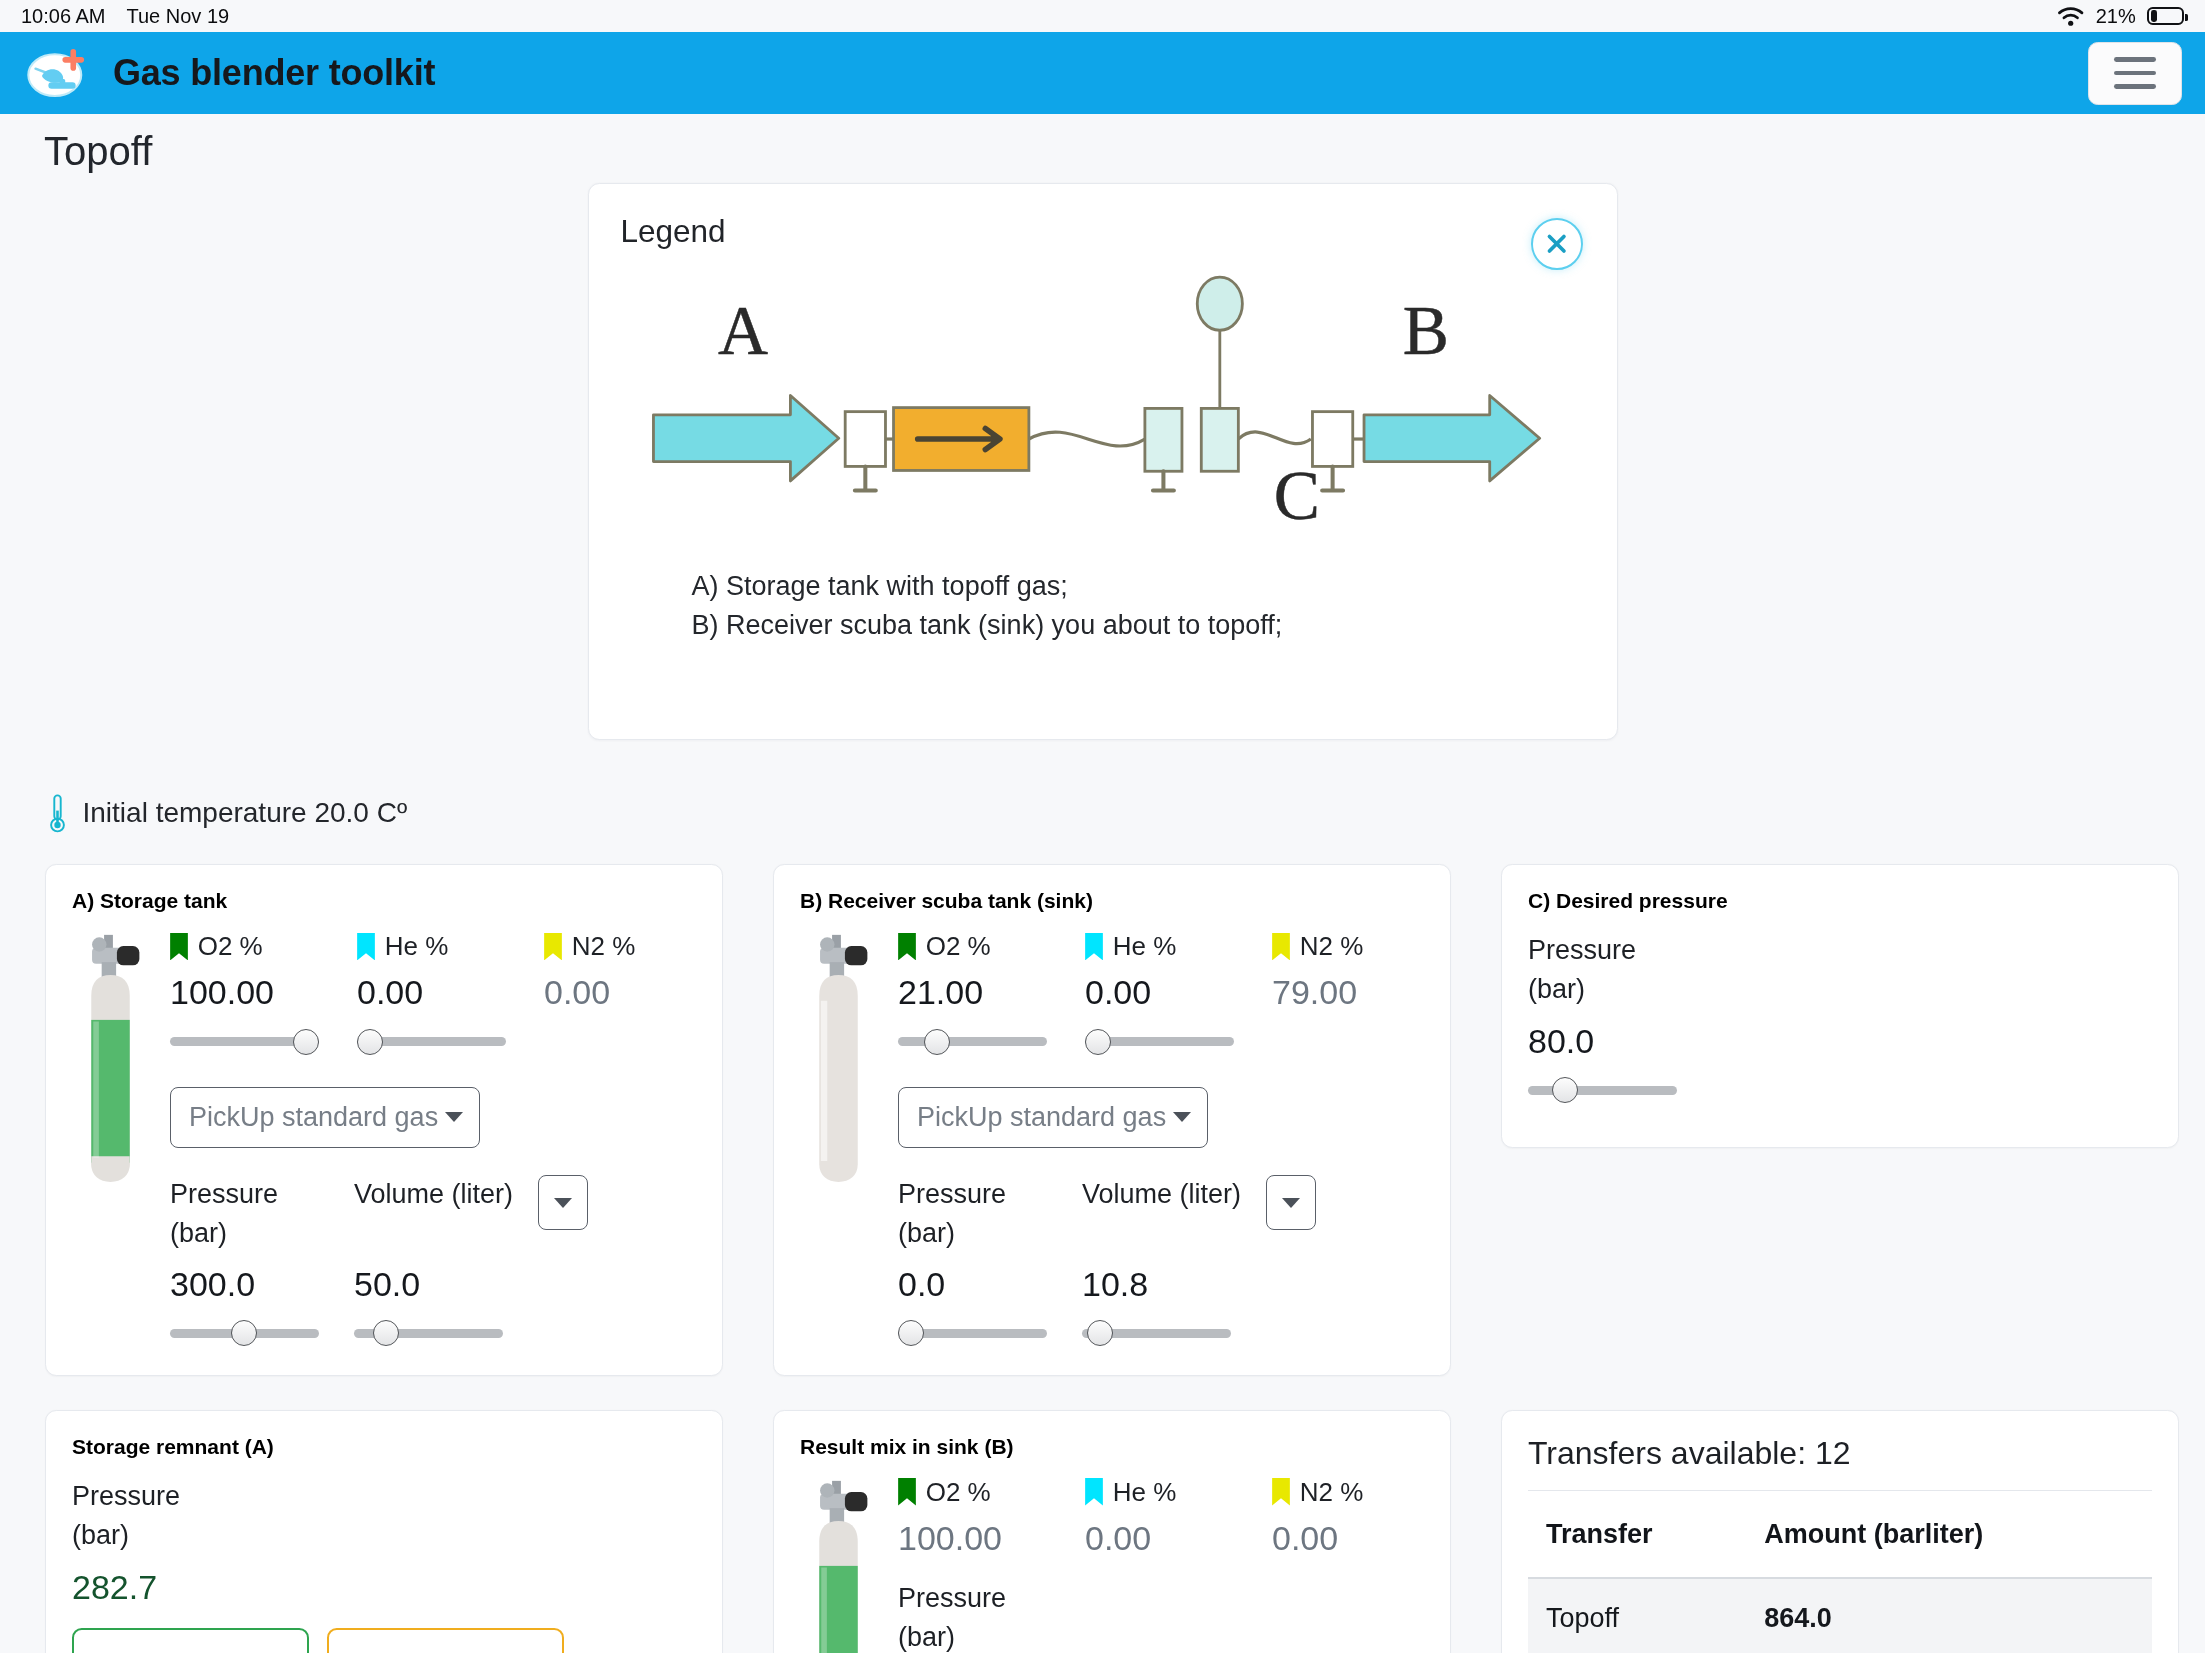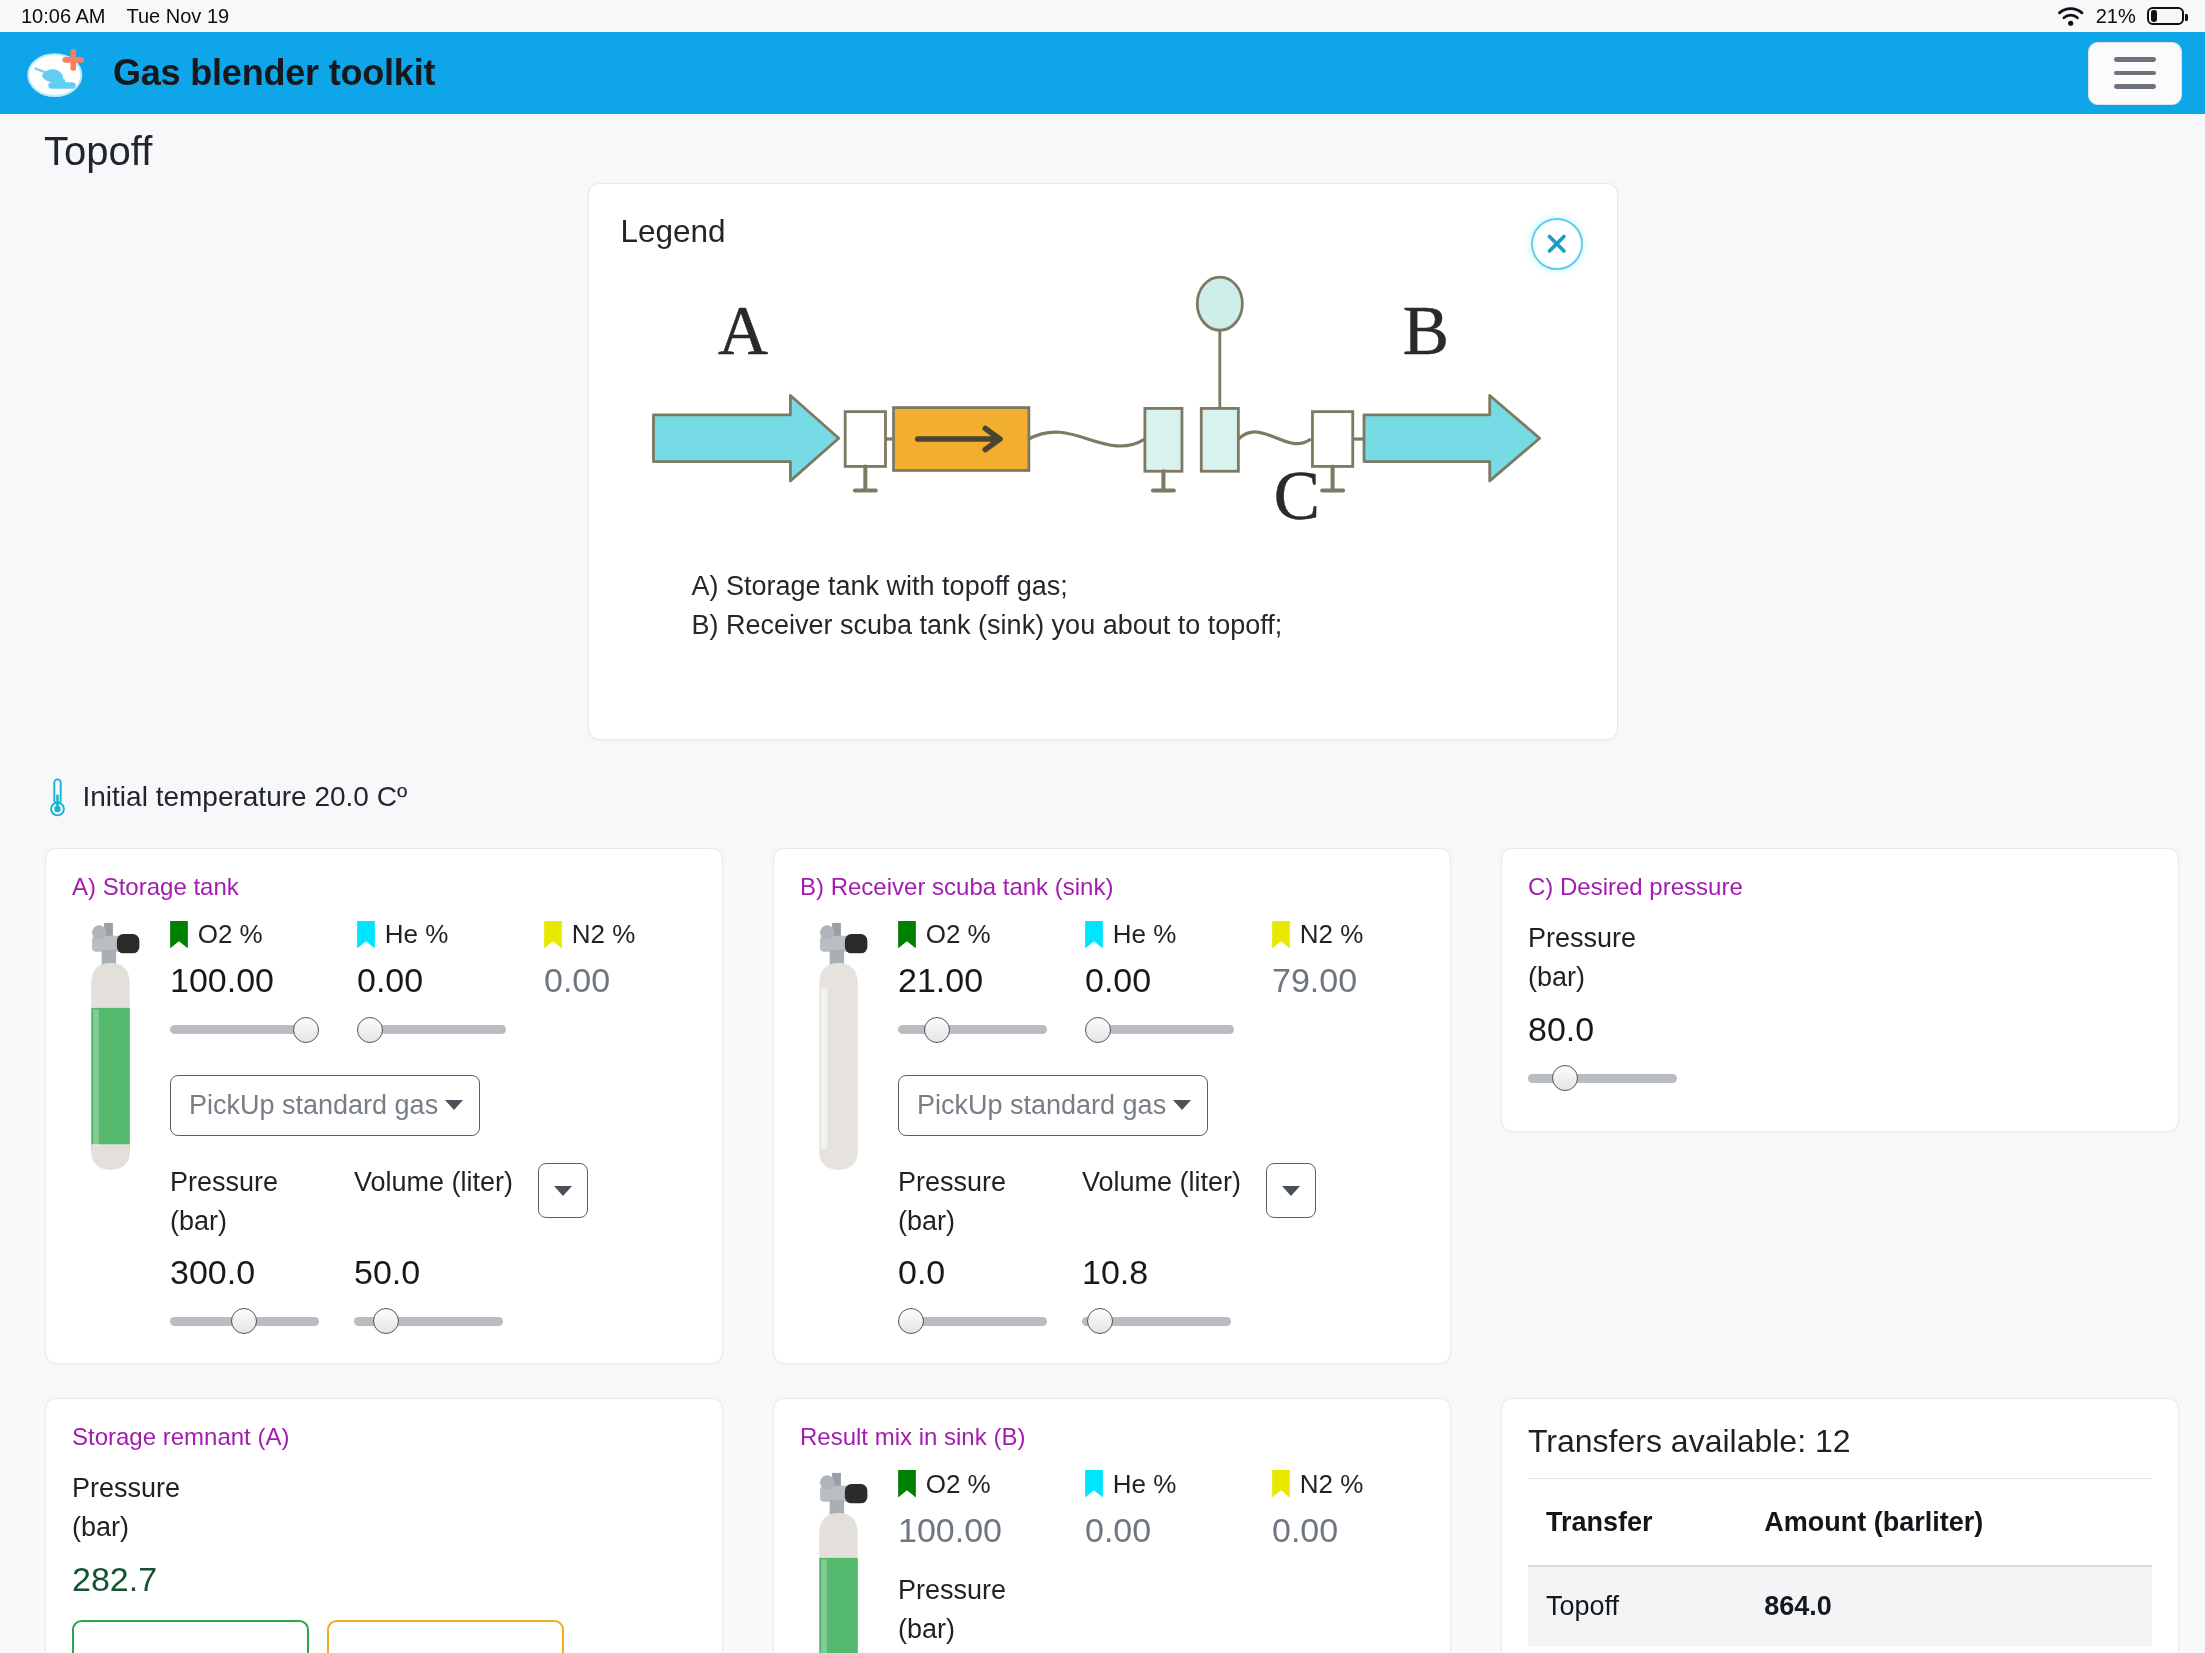--- a/index.html
+++ b/index.html
@@ -78,39 +78,39 @@
   }
   .legend-diagram { position: absolute; left: 0; top: 89px; width: 100%; height: 266px; }
   .legend-lines {
     position: absolute; left: 103px; top: 383px;
     font-size: 27px; line-height: 39px; color: #24272c;
   }
 
   
   .temp-row {
     display: flex; align-items: center; gap: 14.5px;
-    padding: 37px 0 0 47px;
+    padding: 53px 0 0 47px;
     font-size: 28px; color: #23262b;
   }
   .thermo { width: 21px; height: 40px; position: relative; }
 
   
   .grid {
     display: grid;
     grid-template-columns: 678px 678px 678px;
     gap: 50px;
     padding: 31px 0 0 45px;
   }
   .card {
     background: #fff; border: 1.6px solid #e6e9ee; border-radius: 11.3px;
     box-shadow: 0 0.8px 1.6px rgba(16,24,40,.03);
     padding: 24px 26px 27.4px 26px;
   }
   .card.row2 { padding-bottom: 0; }
-  .card-title { font-size: 24px; color: #a21caf; margin-bottom: 18px; font-weight: 400; }
+  .card-title { font-size: 21px; color: #000000; margin-bottom: 18px; font-weight: 700; }
 
   .tank-body { display: flex; gap: 21px; }
   .cylinder { width: 77px; flex: 0 0 77px; position: relative; height: 266px; }
   .cyl-svg { width: 77px; height: 266px; display: block; }
   .tank-fields { flex: 1 1 auto; }
 
   .gas-head { display: grid; grid-template-columns: 187px 187px 1fr; }
   .gas-label { display: flex; align-items: center; gap: 9.7px; font-size: 26px; color: #1e2126; }
   .flag { width: 18px; height: 27.4px; flex: 0 0 18px; }
   .gas-values { display: grid; grid-template-columns: 187px 187px 1fr; margin-top: 11.3px; }

